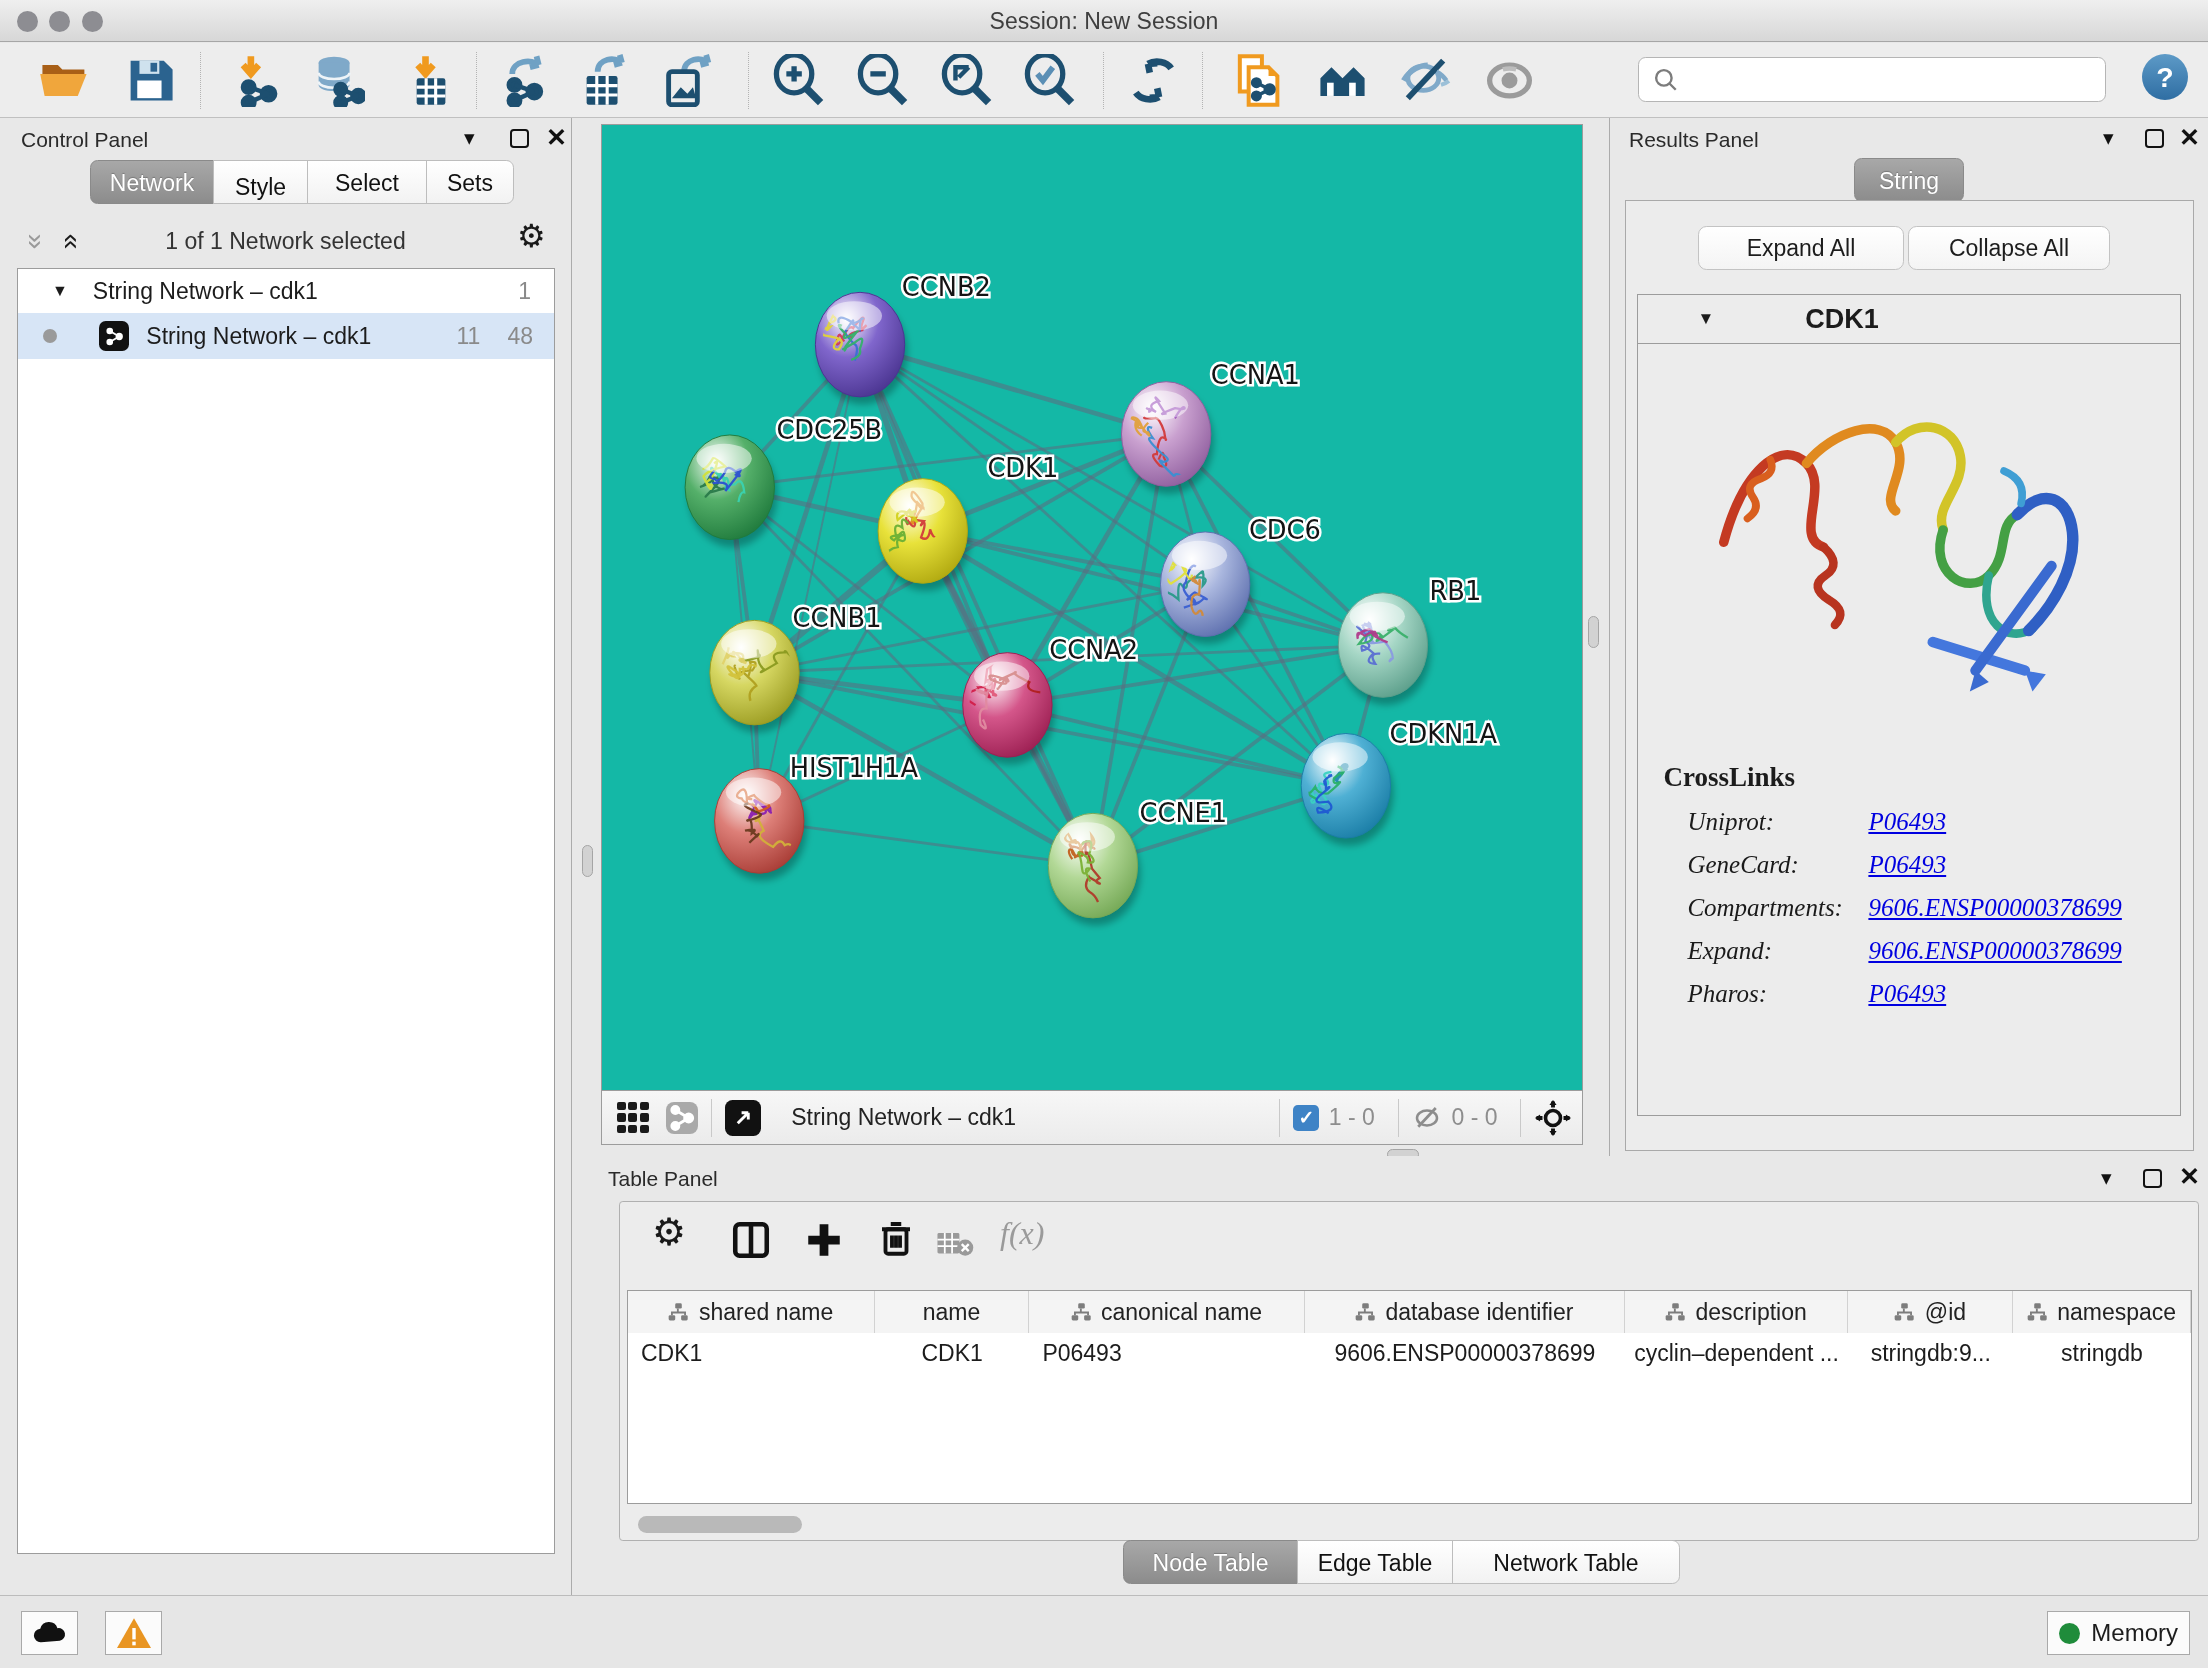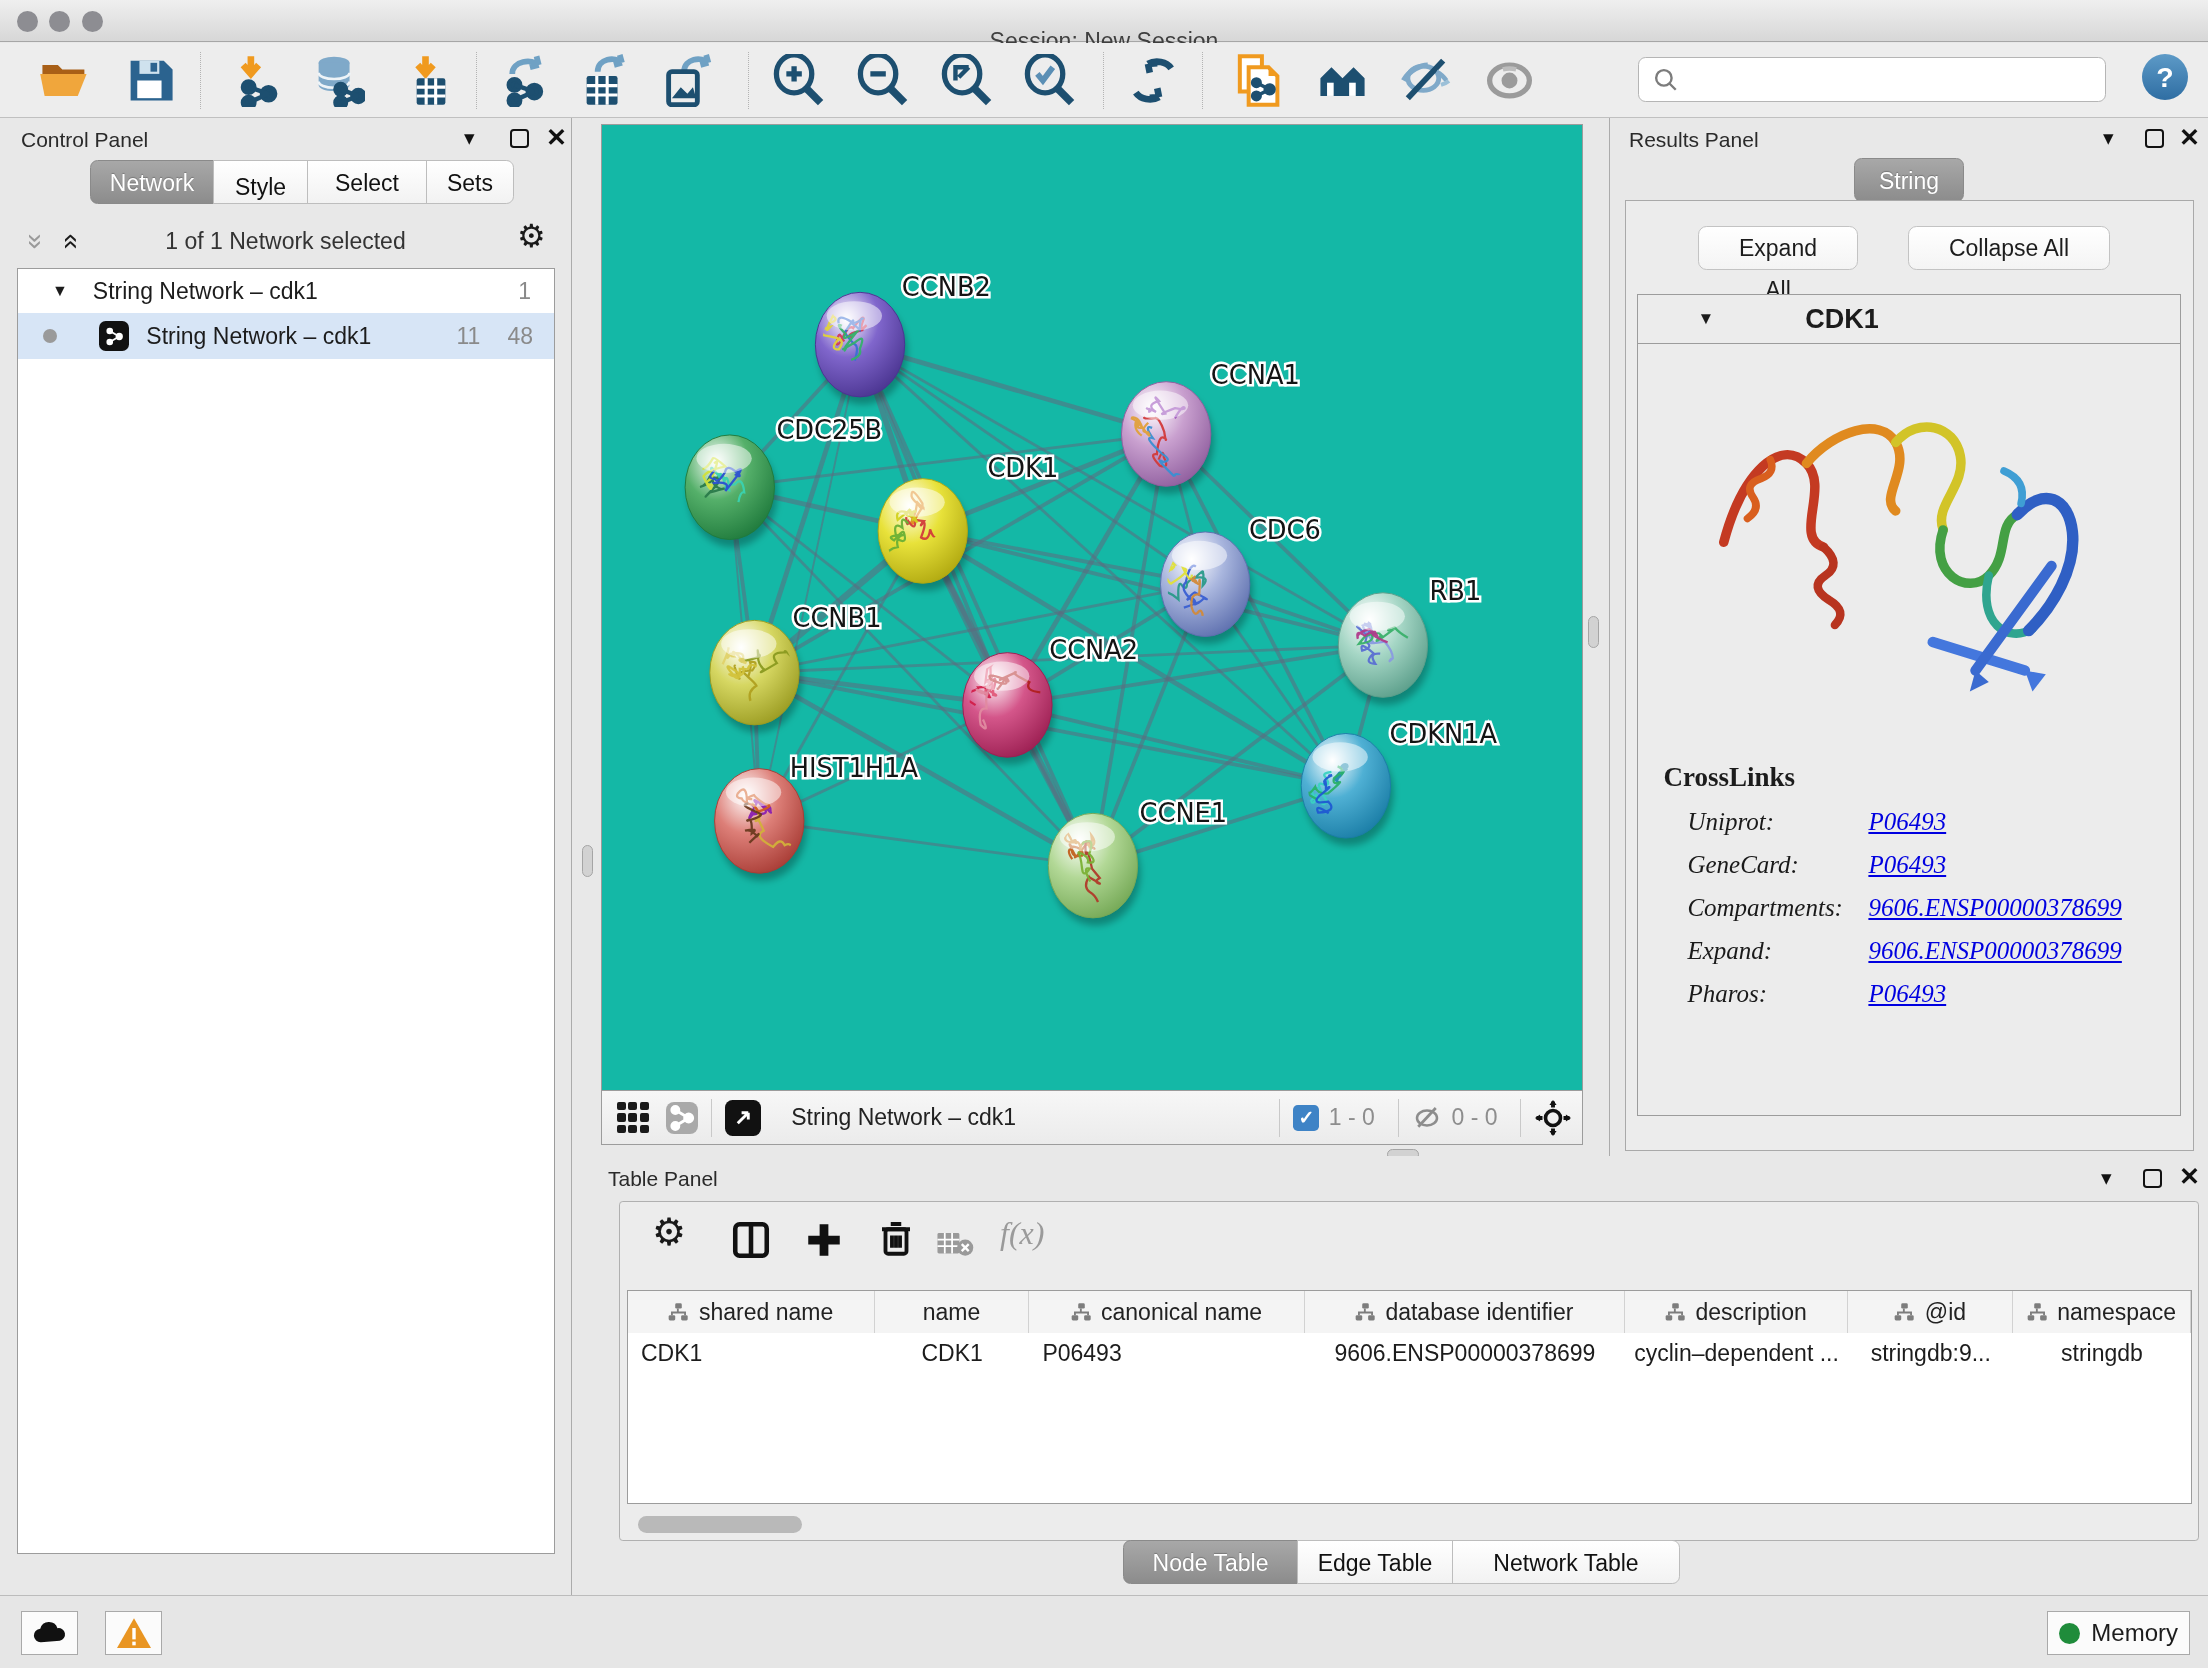--- a/index.html
+++ b/index.html
@@ -3,21 +3,21 @@
 <meta charset="utf-8">
 <style>
   * { box-sizing: border-box; margin: 0; padding: 0; }
   html,body { width:2208px; height:1668px; }
   body { font-family:"Liberation Sans",sans-serif; background:#e8e8e8; position:relative; overflow:hidden; color:#1c1c1c; }
   .abs { position:absolute; }
 
   
   #titlebar { left:0; top:0; width:2208px; height:42px; background:linear-gradient(#efefef,#d7d7d7); border-bottom:1px solid #a6a6a6; }
   .tlight { position:absolute; top:10.5px; width:21px; height:21px; border-radius:50%; background:#8d8d92; }
-  #wintitle { width:100%; text-align:center; line-height:42px; font-size:23px; color:#3f3f3f;margin-top:20px; }
+  #wintitle { width:100%; text-align:center; line-height:42px; font-size:23px; color:#3f3f3f; }
 
   
   #toolbar { left:0; top:43px; width:2208px; height:75px; background:#ededed; border-bottom:1px solid #c0c0c0; }
   .ticon { position:absolute; top:10.5px; width:53px; height:53px; }
   .tsep { position:absolute; top:8.6px; height:57px; border-left:1.9px dotted #b3b3b3; }
   #searchbox { left:1638px; top:14.3px; width:468px; height:45px; background:#fff; border:1px solid #b5b5b5; border-radius:7.6px; display:flex; align-items:center; }
   #searchbox input { border:none; outline:none; flex:1; font-size:23px; font-family:"Liberation Sans",sans-serif; background:transparent; }
   #helpbtn { left:2142px; top:11.4px; width:46px; height:46px; border-radius:50%; background:linear-gradient(#5d9ac7,#2f6ea3); color:#fff; font-size:28.5px; font-weight:bold; text-align:center; line-height:46px; }
 
   
@@ -584,21 +584,21 @@
 <div id="resultspanel" class="abs">
   <div class="abs panel-title" style="left:19px; top:9.5px">Results Panel</div>
   <div class="abs pc-collapse" style="left:493px; top:7.6px">▾</div>
   <div class="abs pc-float" style="left:535px; top:11.4px"></div>
   <div class="abs pc-close" style="left:569px; top:9.5px">✕</div>
   <div class="abs seg" style="left:245px; top:40px">
     <div class="sb on" style="border-radius:7.6px; width:110px; padding:0">String</div>
   </div>
 
   <div id="rp-box" class="abs">
-    <div class="abs rp-btn" style="left:72px; top:25px; width:160px">Expand All</div>
+    <div class="abs rp-btn" style="left:72px; top:25px; width:206px">Expand All</div>
     <div class="abs rp-btn" style="left:282px; top:25px; width:202px">Collapse All</div>
 
     <div id="rp-entry" class="abs">
       <div id="rp-entryhead">
         <span style="margin-left:59px; font-size:17px">▼</span>
         <span style="margin-left:91px; font-size:27px; font-weight:bold">CDK1</span>
       </div>
 
       <svg width="438" height="380" viewBox="0 0 460 400" style="display:block; margin:13.3px auto 0">
         <g fill="none" stroke-linecap="round">

